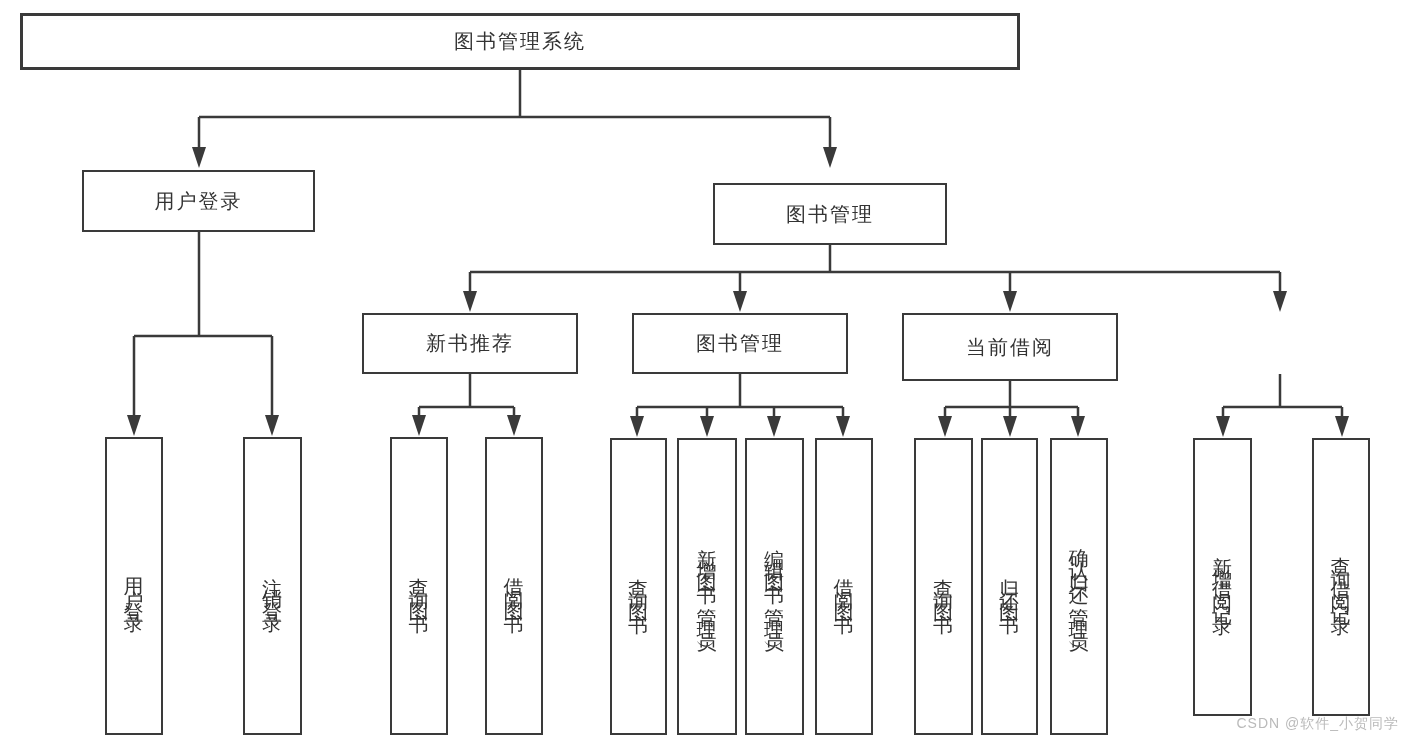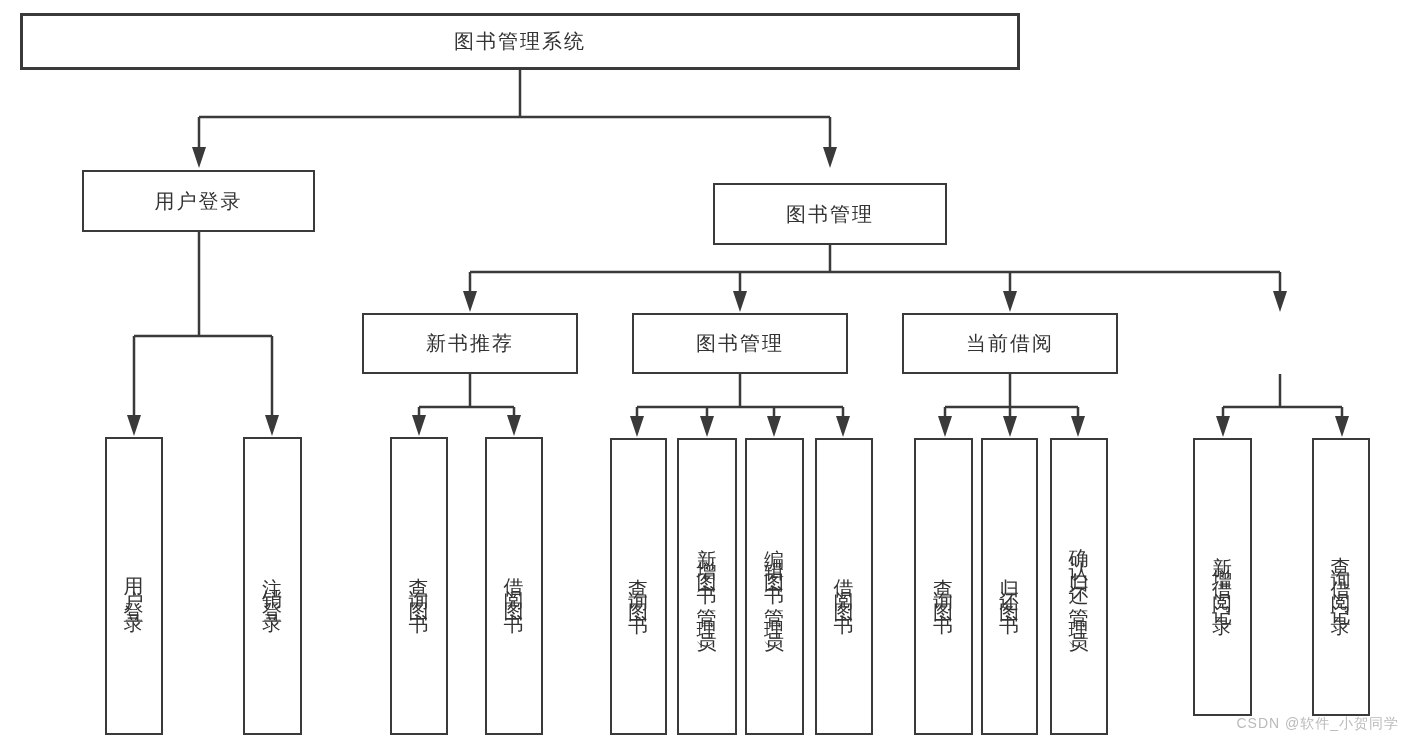--- a/index.html
+++ b/index.html
@@ -114,21 +114,21 @@
     </g>
   </svg>
 
   <div class="box hbox root-box" style="left:20px;top:13px;width:1000px;height:57px;">图书管理系统</div>
 
   <div class="box hbox" style="left:82px;top:170px;width:233px;height:62px;">用户登录</div>
   <div class="box hbox" style="left:713px;top:183px;width:234px;height:62px;">图书管理</div>
 
   <div class="box hbox" style="left:362px;top:313px;width:216px;height:61px;">新书推荐</div>
   <div class="box hbox" style="left:632px;top:313px;width:216px;height:61px;">图书管理</div>
-  <div class="box hbox" style="left:902px;top:313px;width:216px;height:61px;">当前借阅</div>
+  <div class="box hbox" style="left:902px;top:313px;width:216px;height:68px;">当前借阅</div>
 
   <div class="box vbox" style="left:105px;top:437px;width:58px;height:298px;">用户登录</div>
   <div class="box vbox" style="left:243px;top:437px;width:59px;height:298px;">注销登录</div>
 
   <div class="box vbox" style="left:390px;top:437px;width:58px;height:298px;">查询图书</div>
   <div class="box vbox" style="left:485px;top:437px;width:58px;height:298px;">借阅图书</div>
 
   <div class="box vbox" style="left:610px;top:438px;width:57px;height:297px;">查询图书</div>
   <div class="box vbox" style="left:677px;top:438px;width:60px;height:297px;">新增图书（管理员）</div>
   <div class="box vbox" style="left:745px;top:438px;width:59px;height:297px;">编辑图书（管理员）</div>

